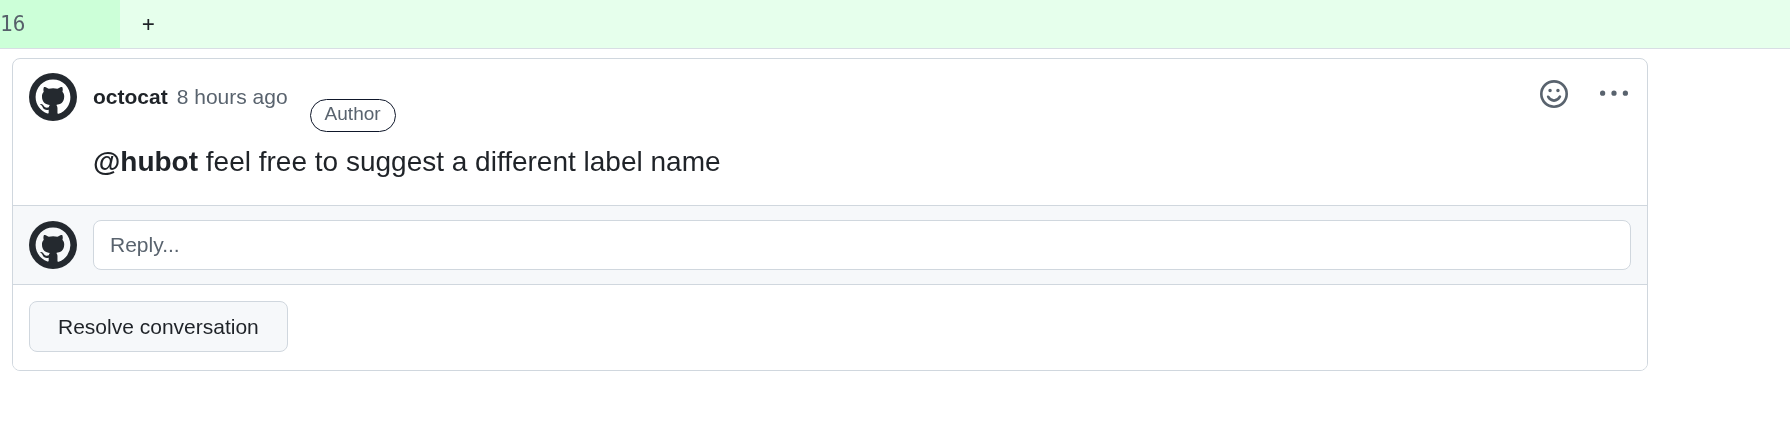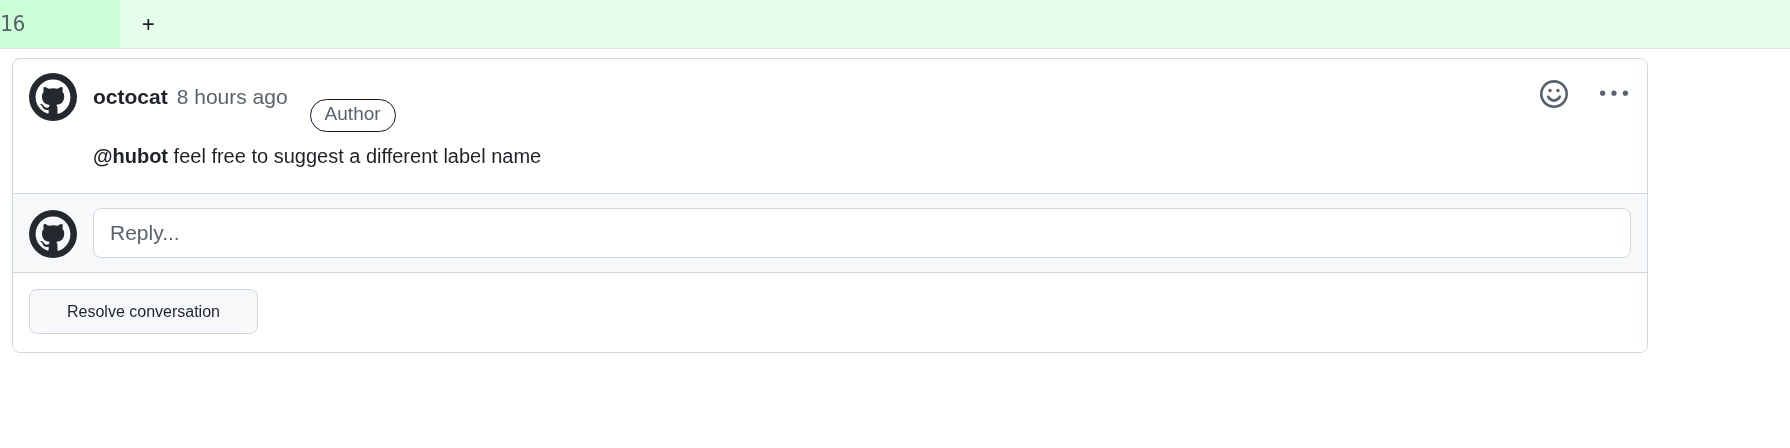--- a/index.html
+++ b/index.html
@@ -129,33 +129,33 @@
     color: #59636e;
     background: none;
     border: none;
     padding: 0;
     cursor: pointer;
   }
   .icon-btn svg { display: block; }
 
   .comment-text {
     margin: 22px 0 0 64px;
-    font-size: 20px;
+    font-size: 28px;
     line-height: 1.5;
     color: #1f2328;
   }
   .mention {
     font-weight: 700;
     color: #1f2328;
   }
 
   
   .reply-band {
     display: flex;
-    align-items: flex-end;
+    align-items: center;
     background: #f6f8fa;
     border-top: 1px solid #d0d7de;
     border-bottom: 1px solid #d0d7de;
     padding: 14px 16px;
   }
   .reply-input {
     flex: 1;
     margin-left: 16px;
     height: 50px;
     box-sizing: border-box;
@@ -170,26 +170,26 @@
   }
   .reply-input::placeholder { color: #59636e; opacity: 1; }
 
   
   .card-footer {
     background: #ffffff;
     padding: 16px 16px 18px 16px;
   }
   .resolve-btn {
     font-family: "Liberation Sans", sans-serif;
-    font-size: 16px;
+    font-size: 21px;
     color: #1f2328;
     background: #f6f8fa;
     border: 1px solid #d0d7de;
     border-radius: 8px;
-    padding: 12px 37px;
+    padding: 12px 28px;
     cursor: pointer;
     line-height: 1.2;
   }
 </style>
 </head>
 <body>
 
 <div class="diff-row">
   <div class="diff-linenum">16</div>
   <div class="diff-marker">+</div>

